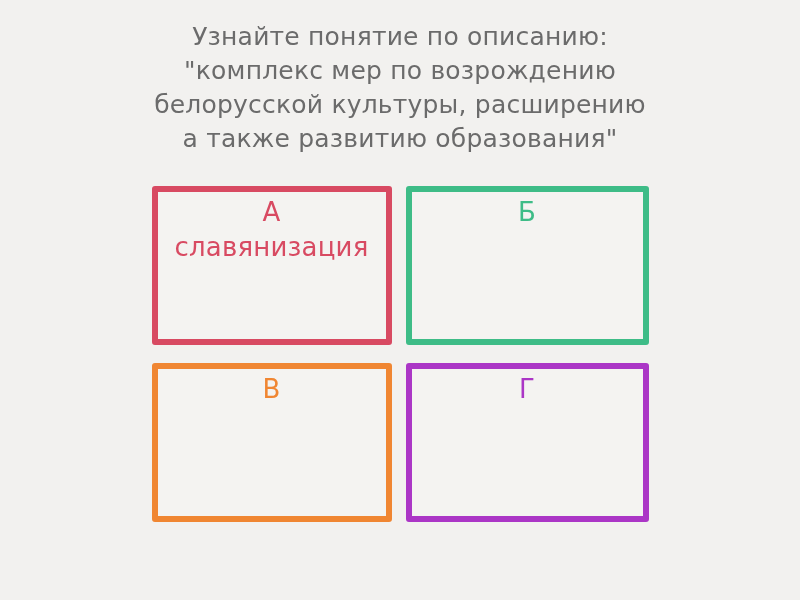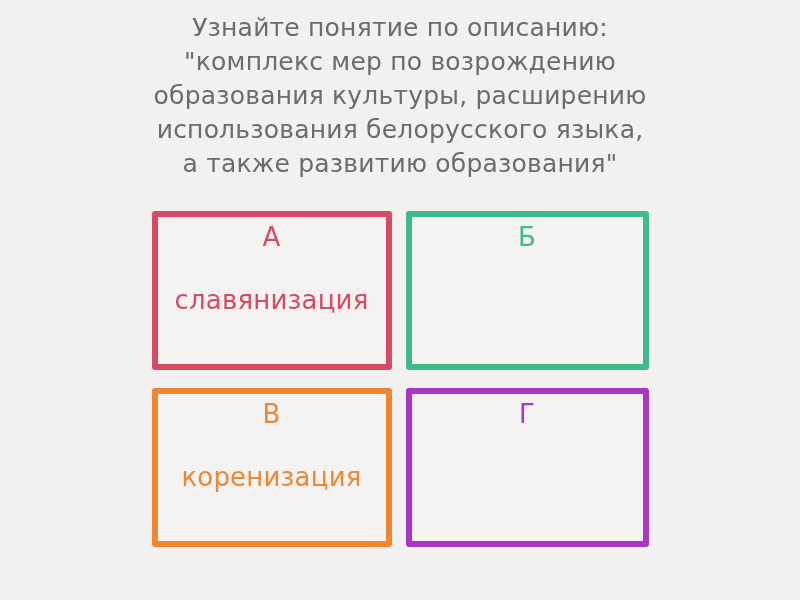--- a/index.html
+++ b/index.html
@@ -7,21 +7,21 @@
     padding: 0;
   }
   body {
     width: 800px;
     height: 600px;
     background: var(--c, #f2f1ef);
     font-family: "DejaVu Sans", "Liberation Sans", sans-serif;
     overflow: hidden;
   }
   .question {
-    padding-top: 11px;
+    padding-top: 20px;
     text-align: center;
     font-size: 25px;
     line-height: 34px;
     font-weight: 500;
     color: var(--c, #6b6b6b);
     letter-spacing: 0.2px;
   }
   .answers-grid {
     width: 497px;
     margin: 30px auto 0 auto;
@@ -40,51 +40,49 @@
     text-align: center;
     color: var(--c, #333);
   }
   .answer-letter {
     margin-top: 4px;
     font-size: 26px;
     line-height: 32px;
     font-weight: 500;
   }
   .answer-label {
-    margin-top: 32px;
+    margin-top: 4px;
     font-size: 26px;
     line-height: 30px;
     font-weight: 500;
     letter-spacing: 0.2px;
   }
 </style>
 </head>
 <body style="--c: #f2f1ef;">
 
 <div class="question" style="--c: #6b6b6b;">
   <div>Узнайте понятие по описанию:</div>
   <div>"комплекс мер по возрождению</div>
-  <div>образования культуры, расширению</div>
-  <div>использования белорусского языка,</div>
+  <div>белорусской культуры, расширению</div>
   <div>а также развитию образования"</div>
 </div>
 
 <div class="answers-grid">
 
   <div class="answer-box" style="--c: #d84a62;">
     <div class="answer-letter">А</div>
     <div class="answer-label">славянизация</div>
   </div>
 
   <div class="answer-box" style="--c: #3ebc87;">
     <div class="answer-letter">Б</div>
   </div>
 
   <div class="answer-box" style="--c: #f08632;">
     <div class="answer-letter">В</div>
-    <div class="answer-label">коренизация</div>
   </div>
 
   <div class="answer-box" style="--c: #ab36c6;">
     <div class="answer-letter">Г</div>
   </div>
 
 </div>
 
 </body></html>

